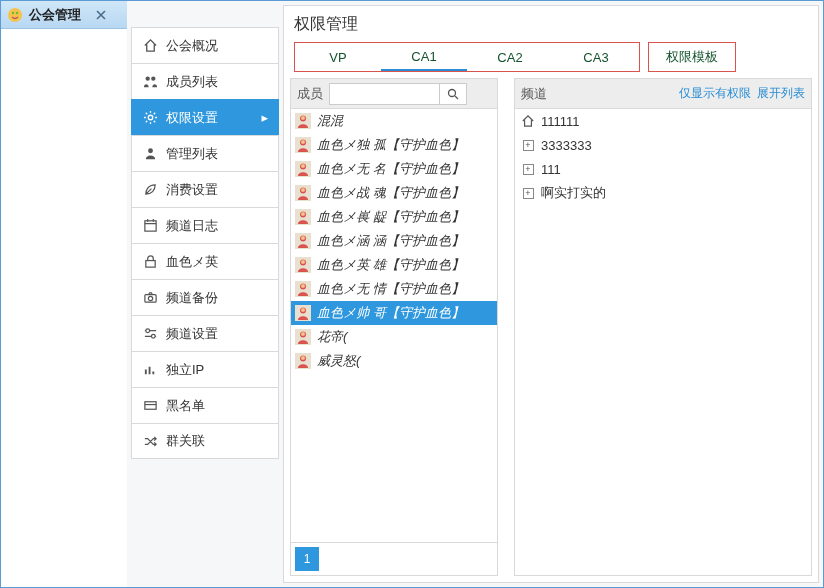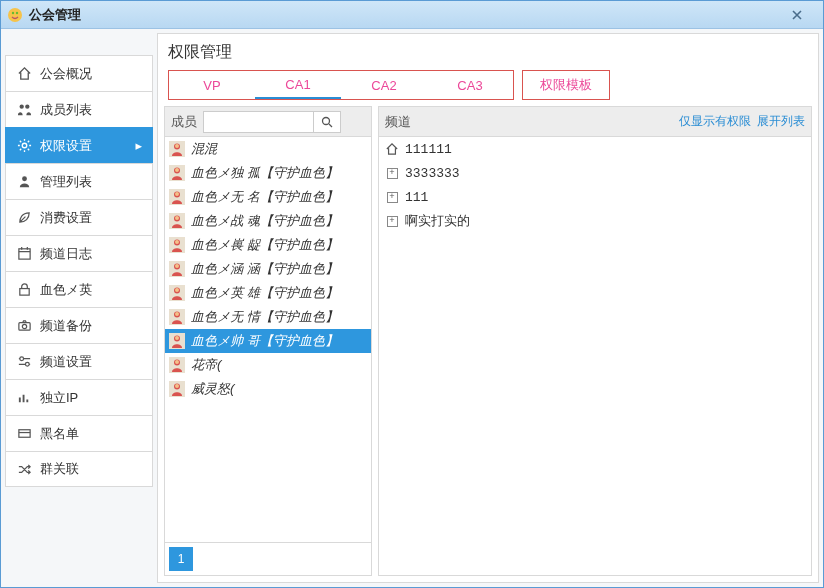--- a/index.html
+++ b/index.html
@@ -1,42 +1,42 @@
 <!DOCTYPE html>
 <html><head>
 <meta charset="utf-8">
 <style>
 * { box-sizing: border-box; margin: 0; padding: 0; }
 html, body { width: 824px; height: 588px; font-family: "Microsoft YaHei", Arial, sans-serif; font-size: 13px; overflow: hidden; }
-.window { width: 824px; height: 588px; background: #fff; border: 1px solid #5a9bd4; display: flex; flex-direction: column; }
+.window { width: 824px; height: 588px; background: #fff; border: 1px solid #5a9bd4; display: flex; flex-direction: row; }
 .titlebar { height: 28px; background: linear-gradient(#cfe6f8, #b8d8f2); display: flex; align-items: center; padding: 0 6px; border-bottom: 1px solid #9cc2e4; }
 .titlebar .app-icon { width: 16px; height: 16px; margin-right: 6px; display:inline-block; }
 .titlebar .title-text { font-weight: bold; color: #222; font-size: 13px; }
 .titlebar .spacer { flex: 1; }
 .titlebar .close-btn { width: 40px; height: 22px; display:flex; align-items:center; justify-content:center; color:#fff; cursor:pointer; }
 .titlebar .close-btn svg { stroke:#4a6d8c; }
 .body { flex:1; display:flex; background:#f5f7f9; padding:4px; gap:4px; min-height:0; }
 .sidebar { width:148px; display:flex; flex-direction:column; gap:0;margin-top:22px; }
 .side-item { background:#fff; border:1px solid #d9d9d9; border-bottom:none; height:36px; display:flex; align-items:center; padding:0 10px; cursor:pointer; color:#333; }
 .side-item:last-child { border-bottom:1px solid #d9d9d9; }
 .side-item .s-icon { width:16px; height:16px; margin-right:8px; display:inline-flex; align-items:center; justify-content:center; color:#555; }
 .side-item.active { background:#2e97de; color:#fff; border-color:#2e97de; }
 .side-item.active .s-icon { color:#fff; }
 .side-item.active .chev { margin-left:auto; color:#fff; }
 .main { flex:1; display:flex; flex-direction:column; background:#fff; border:1px solid #d9d9d9; min-width:0; }
 .main-header { height:36px; display:flex; align-items:center; padding-left:10px; font-size:16px; color:#333; }
 .tab-row { padding:0 10px 6px 10px; display:flex; gap:8px; align-items:flex-start; }
 .tab-group { border:1px solid #d9534f; display:flex; height:30px; }
 .tab-group.solo { }
-.tab { width:86px; display:flex; align-items:center; justify-content:center; color:#ec4899; cursor:pointer; font-size:13px; }
+.tab { width:86px; display:flex; align-items:center; justify-content:center; color:#14532d; cursor:pointer; font-size:13px; }
 .tab.active { border-bottom:2px solid #2a8dd4; font-weight:normal; }
-.panels { flex:1; display:flex; gap:6px; padding:0 6px 6px 6px; min-height:0; }
+.panels { flex:1; display:flex; gap:16px; padding:0 6px 6px 6px; min-height:0; }
 .panel { border:1px solid #d9d9d9; display:flex; flex-direction:column; min-height:0; }
 .panel.left { width:208px; }
-.panel.right { flex:1;font-family:Liberation Mono, monospace; }
+.panel.right { flex:1; }
 .panel-head { background:#ededed; height:30px; display:flex; align-items:center; padding:0 6px; border-bottom:1px solid #d9d9d9; }
 .panel-head .ph-label { color:#555; font-size:13px; }
 .panel-head .search-box { margin-left:6px; display:flex; }
 .panel-head input { width:110px; height:22px; border:1px solid #ccc; border-right:none; padding:0 4px; font-size:12px; outline:none; }
 .panel-head .search-btn { width:28px; height:22px; border:1px solid #ccc; background:#fff; display:flex; align-items:center; justify-content:center; cursor:pointer; }
 .panel-head .right-links { margin-left:auto; display:flex; gap:6px; }
 .panel-head .right-links span { color:#2a8dd4; cursor:pointer; font-size:12px; }
 .list { flex:1; overflow:auto; }
 .member-row { height:24px; display:flex; align-items:center; padding:0 4px; cursor:pointer; white-space:nowrap; overflow:hidden; }
 .member-row .avatar { width:16px; height:16px; margin-right:6px; flex-shrink:0; }

